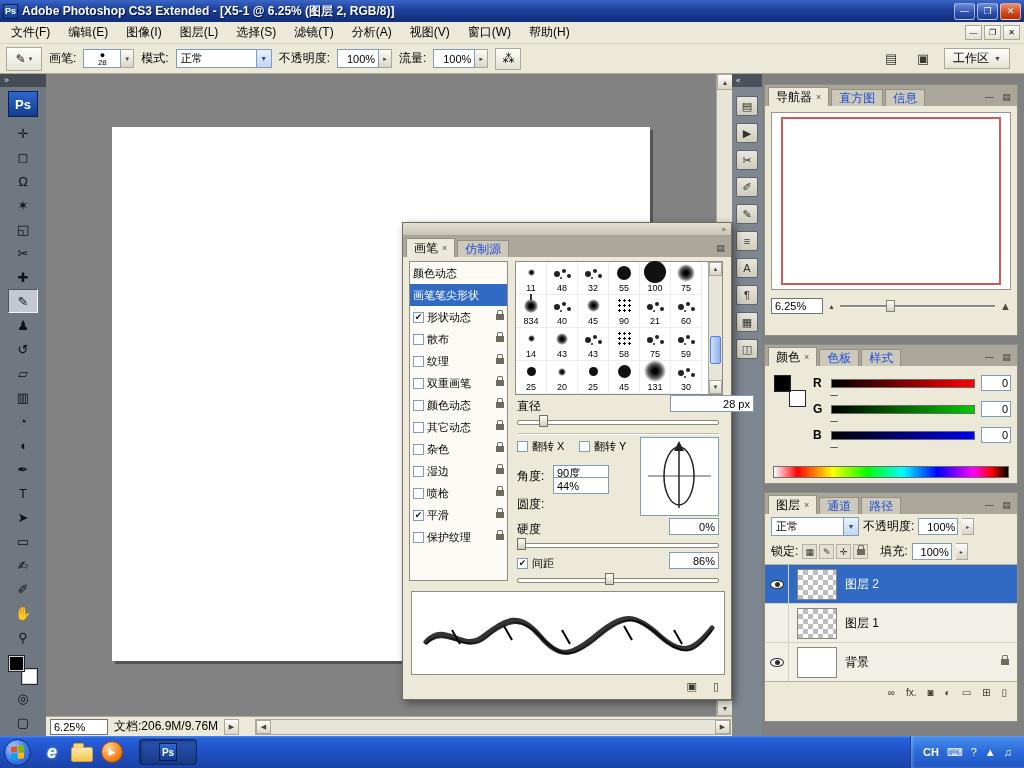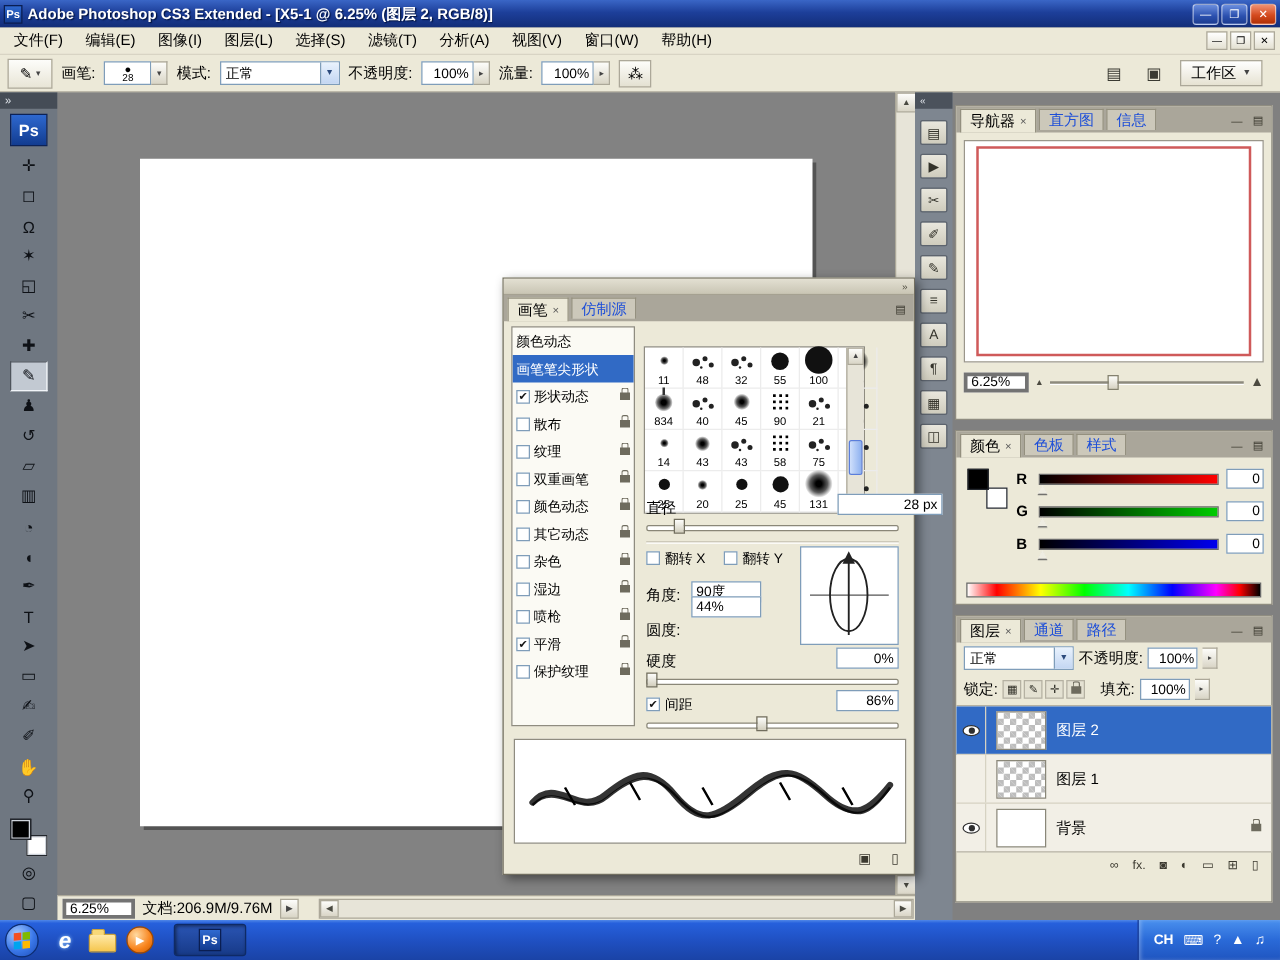--- a/index.html
+++ b/index.html
@@ -52,36 +52,36 @@
 .sw.fg{left:1px;top:1px;background:#000;z-index:2}
 .sw.bg{right:1px;bottom:1px;background:#fff}
 
 
 .canvasarea{position:absolute;left:46px;top:74px;width:686px;height:662px;background:#828282}
 .canvas{position:absolute;left:66px;top:53px;width:538px;height:534px;background:#fff;box-shadow:3px 3px 0 rgba(0,0,0,.35)}
 .vscroll{position:absolute;right:0;top:0;width:16px;bottom:20px;background:#e7e4d8;border-left:1px solid #aca899}
 .scroll-btn{width:16px;height:16px;background:linear-gradient(#fdfdfb,#d9d5c6);border:1px solid #aca899;font-size:7px;color:#4a4a42;display:flex;align-items:center;justify-content:center}
 .vscroll .down{position:absolute;bottom:0;left:0}
 .bottomrow{position:absolute;left:0;bottom:0;right:0;height:20px;background:#ece9d8;border-top:1px solid #aca899;display:flex;align-items:center;gap:6px;padding-left:4px}
-.zoombox{width:58px;height:16px;background:#fff;border:3px solid #737373;font-size:11px;padding:0 3px;display:flex;align-items:center}
+.zoombox{width:58px;height:16px;background:#fff;border:1px solid #737373;font-size:11px;padding:0 3px;display:flex;align-items:center}
 .statustext{font-size:12px;white-space:nowrap}
 .status-arrow{width:15px;height:16px;background:linear-gradient(#fdfdfb,#d9d5c6);border:1px solid #aca899;font-size:7px;display:flex;align-items:center;justify-content:center;color:#444}
 .hscroll{flex:1;height:16px;margin:0 1px 0 10px;background:#e7e4d8;border:1px solid #aca899;display:flex;justify-content:space-between;align-items:center}
 .hscroll .scroll-btn{height:14px;width:15px}
 
 
 .dockstrip{position:absolute;left:732px;top:74px;width:30px;height:662px;background:#7e8690;display:flex;flex-direction:column;align-items:center;gap:7px}
 .dock-head{width:100%;height:13px;background:#4b525c;color:#e8ecf2;font-size:8px;line-height:13px;text-align:left;padding-left:4px;margin-bottom:2px}
 .dock-icons{display:flex;flex-direction:column;gap:7px;align-items:center}
 .dock-icon{width:22px;height:20px;background:linear-gradient(#e9e7dd,#cfccbd);border:1px solid #5d646e;border-radius:2px;display:flex;align-items:center;justify-content:center;font-size:11px;color:#33322a}
 
 
 .panel{position:absolute;left:764px;width:254px;background:#ece9d8;border:1px solid #8f8c80}
 .panel-tabs,.bp-tabs{height:21px;background:#aaa69a;display:flex;justify-content:space-between;align-items:center;padding:2px 4px 0 3px}
-.tabs-holder{display:flex;gap:2px;align-items:flex-start;height:100%}
+.tabs-holder{display:flex;gap:2px;align-items:flex-end;height:100%}
 .tab{height:17px;padding:0 7px;font-size:12px;background:#ccc8ba;border:1px solid #94907f;border-bottom:none;display:flex;align-items:center;gap:4px;color:#1d4ed8;white-space:nowrap}
 .tab.active{background:#ece9d8;color:#000;height:19px;z-index:2}
 .tab .x{font-size:9px;color:#555}
 .panel-right{display:flex;gap:4px;align-items:center}
 .pr-ico{width:13px;height:12px;font-size:9px;color:#3c3a30;display:flex;align-items:center;justify-content:center}
 
 
 #navigator{top:84px;height:252px}
 .nav-proxy{margin:6px;height:178px;background:#fff;border:1px solid #9a968a;position:relative}
 .nav-view{position:absolute;top:4px;bottom:4px;left:9px;right:9px;border:2px solid #cf5a5a}
@@ -137,21 +137,21 @@
 
 
 .bpalette{position:absolute;left:402px;top:222px;width:330px;height:478px;background:#ece9d8;border:1px solid #716e60;box-shadow:3px 3px 8px rgba(0,0,0,.45);z-index:10}
 .bp-title{height:13px;background:linear-gradient(#e3e0d2,#c9c5b4);border-bottom:1px solid #a5a191;display:flex;justify-content:flex-end;align-items:center;padding-right:5px;font-size:8px;color:#4c4a3e}
 .bp-body{position:relative;height:443px}
 .bp-list{position:absolute;left:6px;top:4px;width:99px;height:320px;background:#fbfaf4;border:1px solid #8f8c80;overflow:hidden}
 .bs-row{display:flex;align-items:center;height:22px;padding:0 3px;gap:3px;font-size:11px}
 .bs-row.selected{background:#316ac5;color:#fff}
 .bs-label{white-space:nowrap;overflow:hidden}
 .cb{width:11px;height:11px;background:#fff;border:1px solid #7f9db9;font-size:9px;line-height:9px;color:#111;text-align:center;flex:none}
-.bp-grid{position:absolute;left:112px;top:20px;width:177px;height:134px;background:#fff;border:1px solid #8f8c80}
+.bp-grid{position:absolute;left:112px;top:4px;width:208px;height:134px;background:#fff;border:1px solid #8f8c80}
 .grid-cells{position:absolute;left:0;top:0;width:186px;display:flex;flex-wrap:wrap}
 .cell{width:31px;height:33px;display:flex;flex-direction:column;align-items:center;justify-content:flex-end;border-right:1px solid #ececec;border-bottom:1px solid #ececec}
 .tipwrap{flex:1;display:flex;align-items:center;justify-content:center;width:100%}
 .cellnum{font-size:9px;line-height:11px}
 .tip{position:relative}
 .tip-hard{background:#111;border-radius:50%}
 .tip-soft{border-radius:50%;background:radial-gradient(circle,#000 15%,rgba(0,0,0,.65) 45%,rgba(0,0,0,0) 72%)}
 .tip-scatter{width:20px;height:14px}
 .tip-scatter::before{content:"";position:absolute;left:2px;top:5px;width:6px;height:6px;border-radius:50%;background:#222;box-shadow:7px -3px 0 -1px #222,12px 2px 0 -1px #222,4px 4px 0 -2px #222;filter:blur(.6px)}
 .tip-texture{width:15px;height:15px;background:radial-gradient(#000 34%,transparent 40%);background-size:5px 5px}

